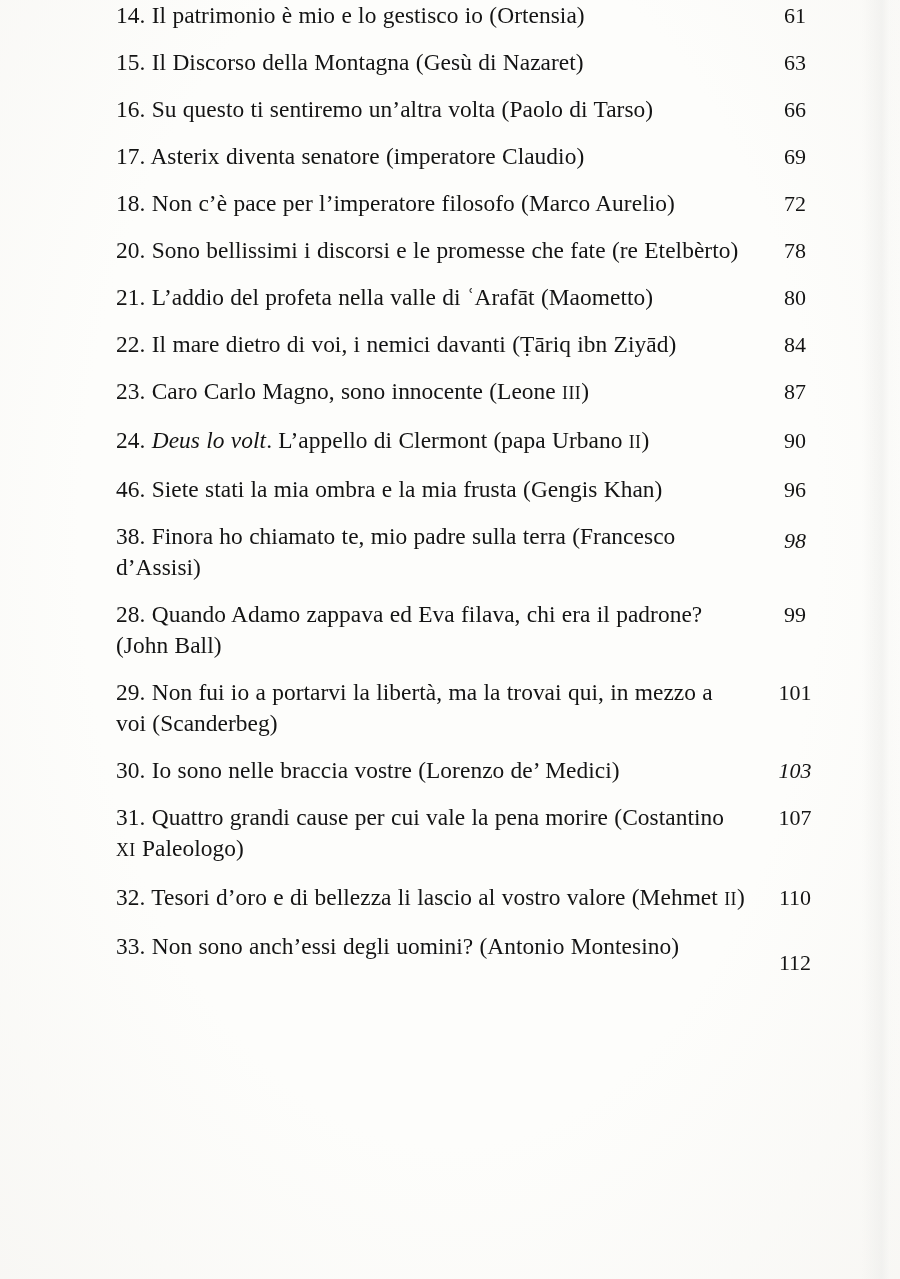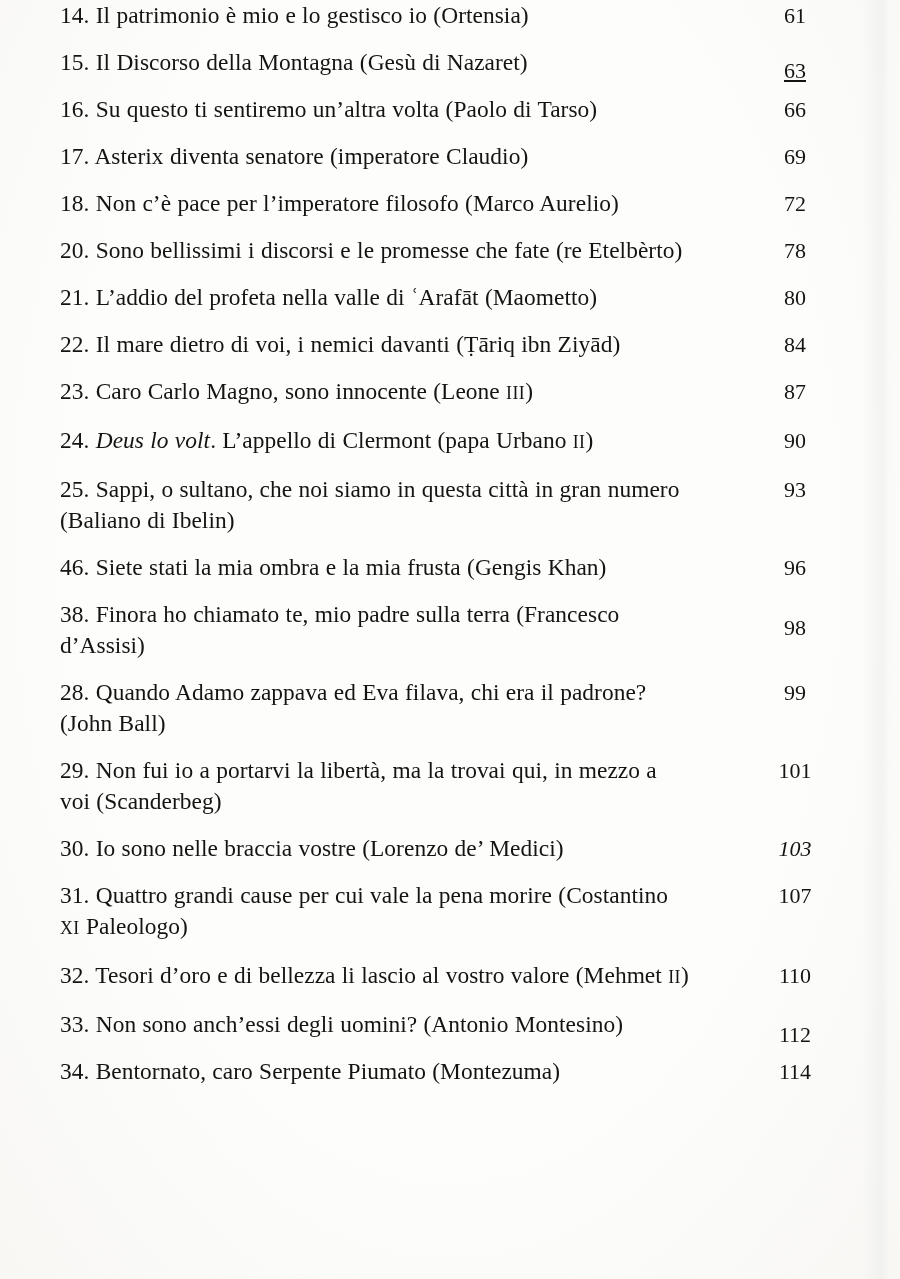--- a/index.html
+++ b/index.html
@@ -45,21 +45,21 @@
   .toc-entry {
     position: relative;
     display: block;
     margin: 0 0 16px 0;
     padding: 0;
   }
 
   .entry-text {
     display: block;
     width: 633px;
-    margin-left: 60px;
+    margin-left: 116px;
     font-size: 23.4px;
     line-height: 31px;
     letter-spacing: 0.05px;
     text-align: left;
     word-spacing: 0.4px;
   }
 
   .entry-page {
     position: absolute;
     top: 0;
@@ -86,21 +86,21 @@
 
 <div id="toc">
 
   <div class="toc-entry">
     <span class="entry-text"><span>14.</span> <span>Il patrimonio è mio e lo gestisco io (Ortensia)</span></span>
     <span class="entry-page" style="top: 0px;">61</span>
   </div>
 
   <div class="toc-entry">
     <span class="entry-text"><span>15.</span> <span>Il Discorso della Montagna (Gesù di Nazaret)</span></span>
-    <span class="entry-page" style="top: 8px; text-decoration: underline;">63</span>
+    <span class="entry-page" style="top: 0px;">63</span>
   </div>
 
   <div class="toc-entry">
     <span class="entry-text"><span>16.</span> <span>Su questo ti sentiremo un’altra volta (Paolo di Tarso)</span></span>
     <span class="entry-page" style="top: 0px;">66</span>
   </div>
 
   <div class="toc-entry">
     <span class="entry-text"><span>17.</span> <span>Asterix diventa senatore (imperatore Claudio)</span></span>
     <span class="entry-page" style="top: 0px;">69</span>
@@ -130,33 +130,29 @@
   <div class="toc-entry">
     <span class="entry-text"><span>23.</span> <span>Caro Carlo Magno, sono innocente (Leone </span><span class="sc">III</span><span>)</span></span>
     <span class="entry-page" style="top: 0px;">87</span>
   </div>
 
   <div class="toc-entry">
     <span class="entry-text"><span>24.</span> <span class="it">Deus lo volt</span><span>. L’appello di Clermont (papa Urbano </span><span class="sc">II</span><span>)</span></span>
     <span class="entry-page" style="top: 0px;">90</span>
   </div>
 
-  <div class="toc-entry">
-    <span class="entry-text"><span>25.</span> <span>Sappi, o sultano, che noi siamo in questa città in gran numero (Baliano di Ibelin)</span></span>
-    <span class="entry-page" style="top: 0px;">93</span>
-  </div>
 
   <div class="toc-entry">
     <span class="entry-text"><span>46.</span> <span>Siete stati la mia ombra e la mia frusta (Gengis Khan)</span></span>
     <span class="entry-page" style="top: 0px;">96</span>
   </div>
 
   <div class="toc-entry">
     <span class="entry-text"><span>38.</span> <span>Finora ho chiamato te, mio padre sulla terra (Francesco d’Assisi)</span></span>
-    <span class="entry-page" style="top: 13px;">98</span>
+    <span class="entry-page" style="top: 4px; font-style: italic;">98</span>
   </div>
 
   <div class="toc-entry">
     <span class="entry-text"><span>28.</span> <span>Quando Adamo zappava ed Eva filava, chi era il padrone? (John Ball)</span></span>
     <span class="entry-page" style="top: 0px;">99</span>
   </div>
 
   <div class="toc-entry">
     <span class="entry-text"><span>29.</span> <span>Non fui io a portarvi la libertà, ma la trovai qui, in mezzo a voi (Scanderbeg)</span></span>
     <span class="entry-page" style="top: 0px;">101</span>
@@ -172,21 +168,17 @@
     <span class="entry-page" style="top: 0px;">107</span>
   </div>
 
   <div class="toc-entry">
     <span class="entry-text"><span>32.</span> <span>Tesori d’oro e di bellezza li lascio al vostro valore (Mehmet </span><span class="sc">II</span><span>)</span></span>
     <span class="entry-page" style="top: 0px;">110</span>
   </div>
 
   <div class="toc-entry">
     <span class="entry-text"><span>33.</span> <span>Non sono anch’essi degli uomini? (Antonio Montesino)</span></span>
-    <span class="entry-page" style="top: 10px;">112</span>
+    <span class="entry-page" style="top: 16px;">112</span>
   </div>
 
-  <div class="toc-entry">
-    <span class="entry-text"><span>34.</span> <span>Bentornato, caro Serpente Piumato (Montezuma)</span></span>
-    <span class="entry-page" style="top: 0px;">114</span>
-  </div>
 
 </div>
 
 </body></html>

